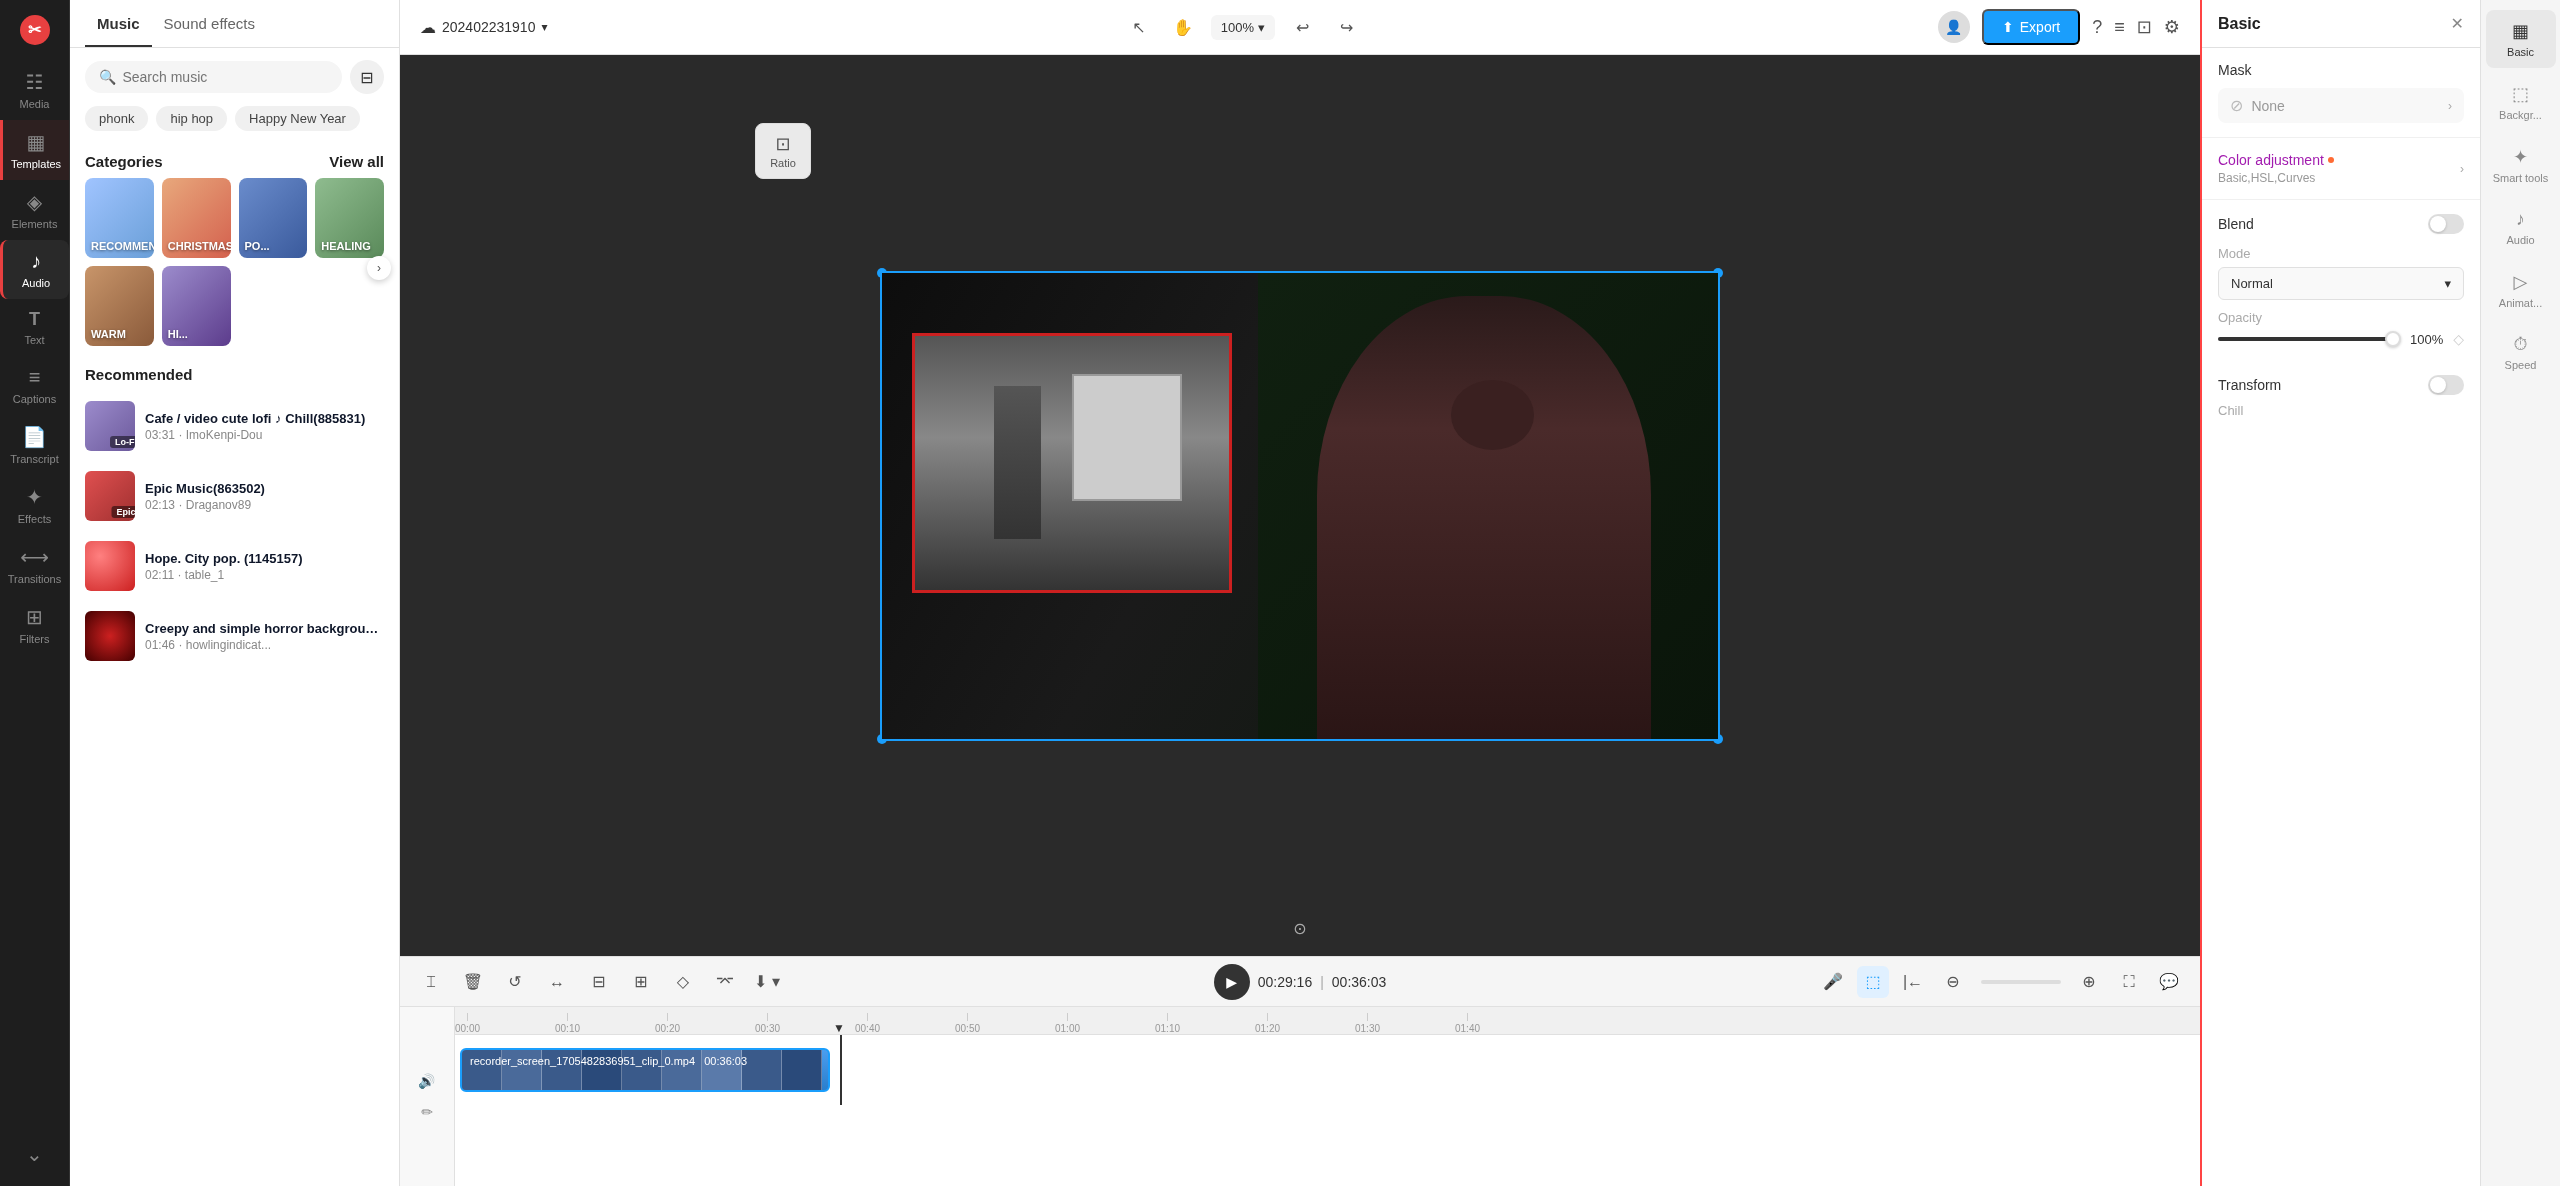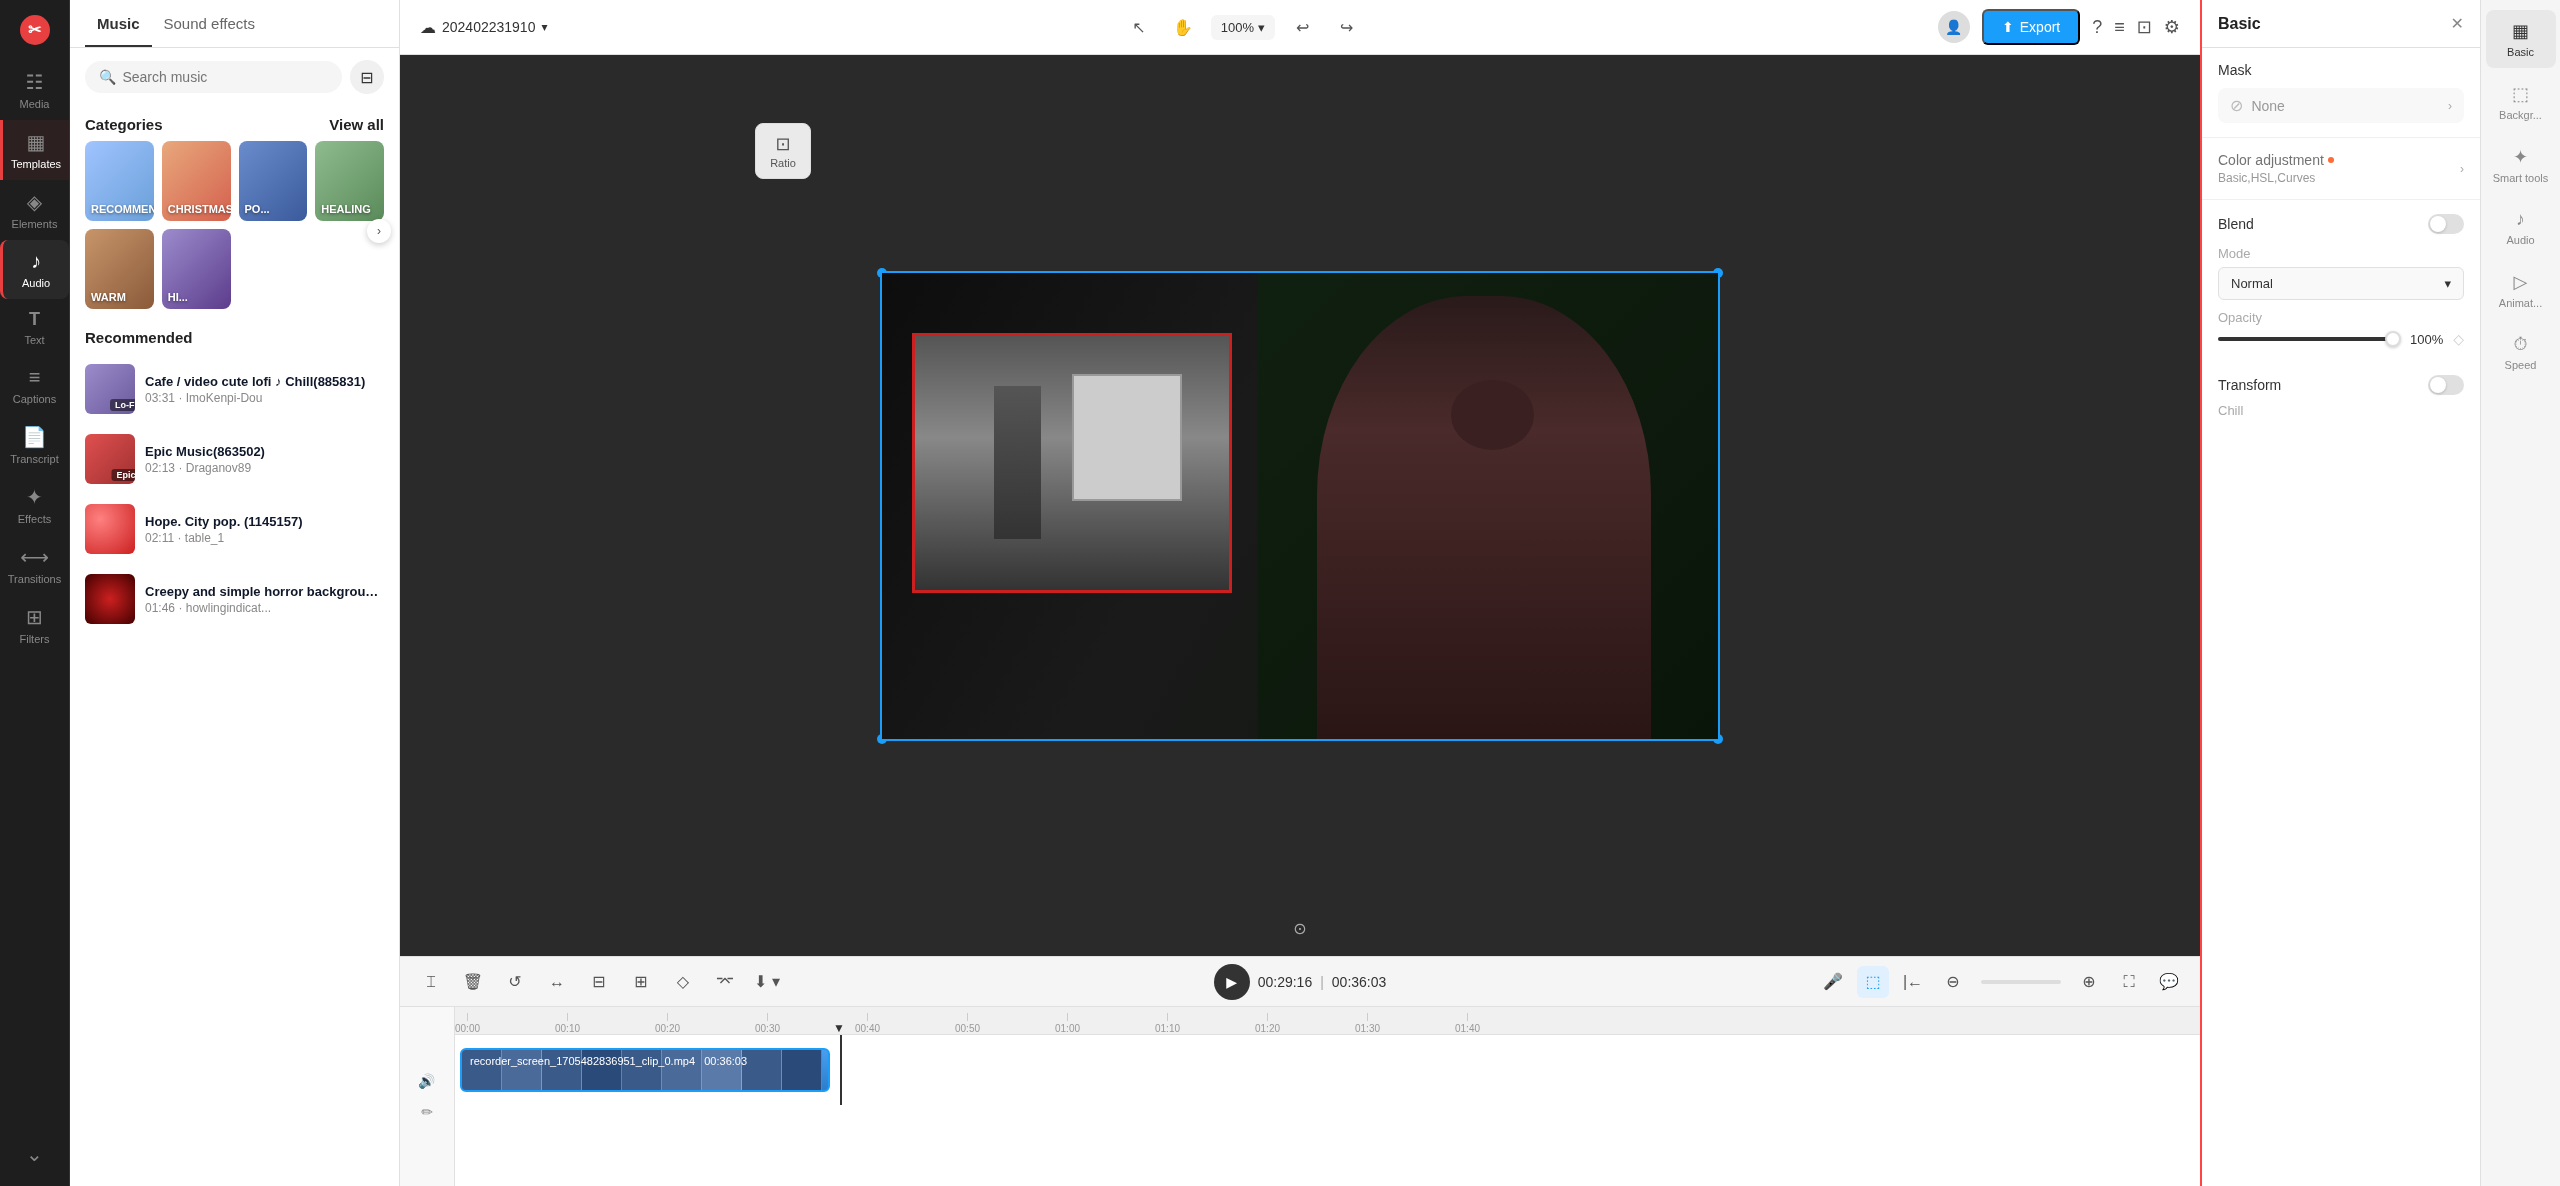--- a/index.html
+++ b/index.html
@@ -345,21 +345,21 @@
       padding: 8px 12px; background: #f8f8f8; border-radius: 8px;
     }
     .mask-row-left { display: flex; align-items: center; gap: 8px; }
     .mask-icon { font-size: 16px; color: #bbb; }
     .mask-none { font-size: 14px; color: #999; }
     .mask-arrow { font-size: 12px; color: #aaa; }
     .color-adj-row {
       display: flex; align-items: center; justify-content: space-between;
     }
     .color-adj-label {
-      font-size: 14px; font-weight: 500; color: #737373;
+      font-size: 14px; font-weight: 500; color: #a21caf;
     }
     .color-dot { width: 6px; height: 6px; border-radius: 50%; background: #ff6b35; display: inline-block; margin-left: 4px; }
     .color-sub { font-size: 12px; color: #999; margin-top: 3px; }
     .color-arrow { font-size: 12px; color: #aaa; }
     .blend-section { padding: 14px 16px; }
     .blend-header {
       display: flex; align-items: center; justify-content: space-between; margin-bottom: 12px;
     }
     .blend-label { font-size: 14px; font-weight: 500; color: #333; }
     .toggle-circle {
@@ -482,20 +482,25 @@
     <div class="music-tab">Sound effects</div>
   </div>
   <div class="search-row">
     <div class="search-box">
       <span style="color:#aaa;font-size:14px;">🔍</span>
       <input type="text" placeholder="Search music" style="">
     </div>
     <div class="filter-btn">
       <span>⊟</span>
     </div>
+  </div>
+  <div class="tag-row">
+    <div class="tag">phonk</div>
+    <div class="tag">hip hop</div>
+    <div class="tag">Happy New Year</div>
   </div>
   <div class="categories-header">
     <span>Categories</span>
     <span class="view-all">View all</span>
   </div>
   <div class="category-grid">
     <div class="cat-item cat-recommend">
       <div class="cat-label">RECOMMEND</div>
     </div>
     <div class="cat-item cat-christmas">

